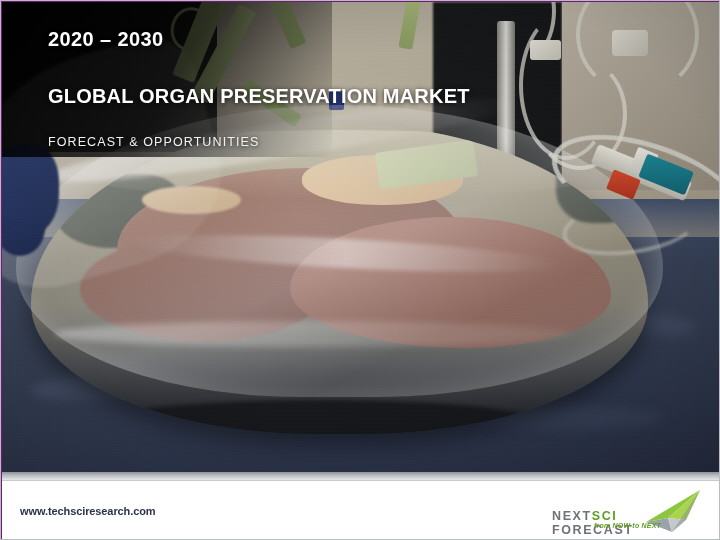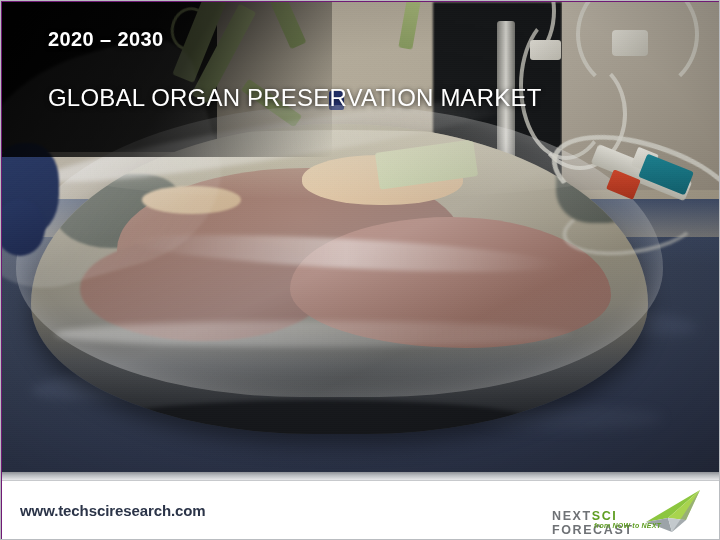--- a/index.html
+++ b/index.html
@@ -167,34 +167,34 @@
         background-image:repeating-linear-gradient(0deg,rgba(255,255,255,.05) 0 1px,rgba(0,0,0,.05) 1px 2px);}
 
   
   .scrim{position:absolute;left:0;top:0;width:46%;height:33%;
         background:linear-gradient(120deg,rgba(0,0,0,.92) 0%,rgba(0,0,0,.72) 52%,rgba(0,0,0,0) 100%);}
 
   
   .titleblock{position:absolute;left:47px;top:28px;width:620px;z-index:6;}
   .years{font-size:20px;font-weight:bold;color:#ffffff;letter-spacing:.4px;
         line-height:1;text-shadow:0 1px 4px rgba(0,0,0,.85);margin:0;}
-  .headline{margin:36px 0 0 0;font-size:24px;font-weight:normal;color:#ffffff;
+  .headline{margin:36px 0 0 0;font-size:20px;font-weight:bold;color:#ffffff;
         letter-spacing:.2px;line-height:1.1;text-shadow:0 1px 5px rgba(0,0,0,.8);
         white-space:nowrap;}
   .subline{margin:28px 0 0 0;font-size:12.5px;font-weight:300;color:#f2f2f2;
         letter-spacing:1.1px;text-shadow:0 1px 4px rgba(0,0,0,.85);}
 
   
   .sep{position:absolute;left:1px;top:471px;width:718px;height:8px;
        background:linear-gradient(180deg,#8e9196 0%,#b7babe 40%,#e6e7e9 100%);}
   .footer{position:absolute;left:1px;top:479px;width:718px;height:60px;
        background:#ffffff;border-top:1px solid #c7c9cc;box-sizing:border-box;
        display:flex;align-items:center;justify-content:space-between;padding:0 18px;}
   .fleft{display:flex;flex-direction:column;gap:3px;}
-  .site{font-size:15px;font-weight:bold;color:#2b3448;letter-spacing:-.1px;}
+  .site{font-size:11px;font-weight:bold;color:#2b3448;letter-spacing:-.1px;}
   .tagline{font-size:11px;font-weight:bold;color:#2b3448;letter-spacing:.35px;}
 
   .logo{position:relative;width:152px;height:46px;}
   .logo svg{position:absolute;right:0;top:0;}
   .logo-word{position:absolute;left:2px;top:21px;font-size:12.5px;font-weight:bold;
         color:#6f7276;letter-spacing:1.6px;font-family:"Liberation Sans",sans-serif;}
   .logo-word .g{color:#5f9e22;}
   .logo-sub{position:absolute;left:44px;top:34px;font-size:7px;font-style:italic;
         font-weight:bold;color:#5f9e22;letter-spacing:.2px;}
 </style>
@@ -263,20 +263,21 @@
     <div class="rt-teal"></div>
 
     <div class="grade"></div>
     <div class="grain"></div>
     <div class="scrim"></div>
   </div>
 
   <div class="titleblock">
     <div class="years">2020 – 2030</div>
     <div class="headline">GLOBAL ORGAN PRESERVATION MARKET</div>
+    <div class="subline">FORECAST &amp; OPPORTUNITIES</div>
   </div>
 
   <div class="sep"></div>
 
   <div class="footer">
     <div class="fleft">
       <div class="site">www.techsciresearch.com</div>
     </div>
 
     <div class="logo">

